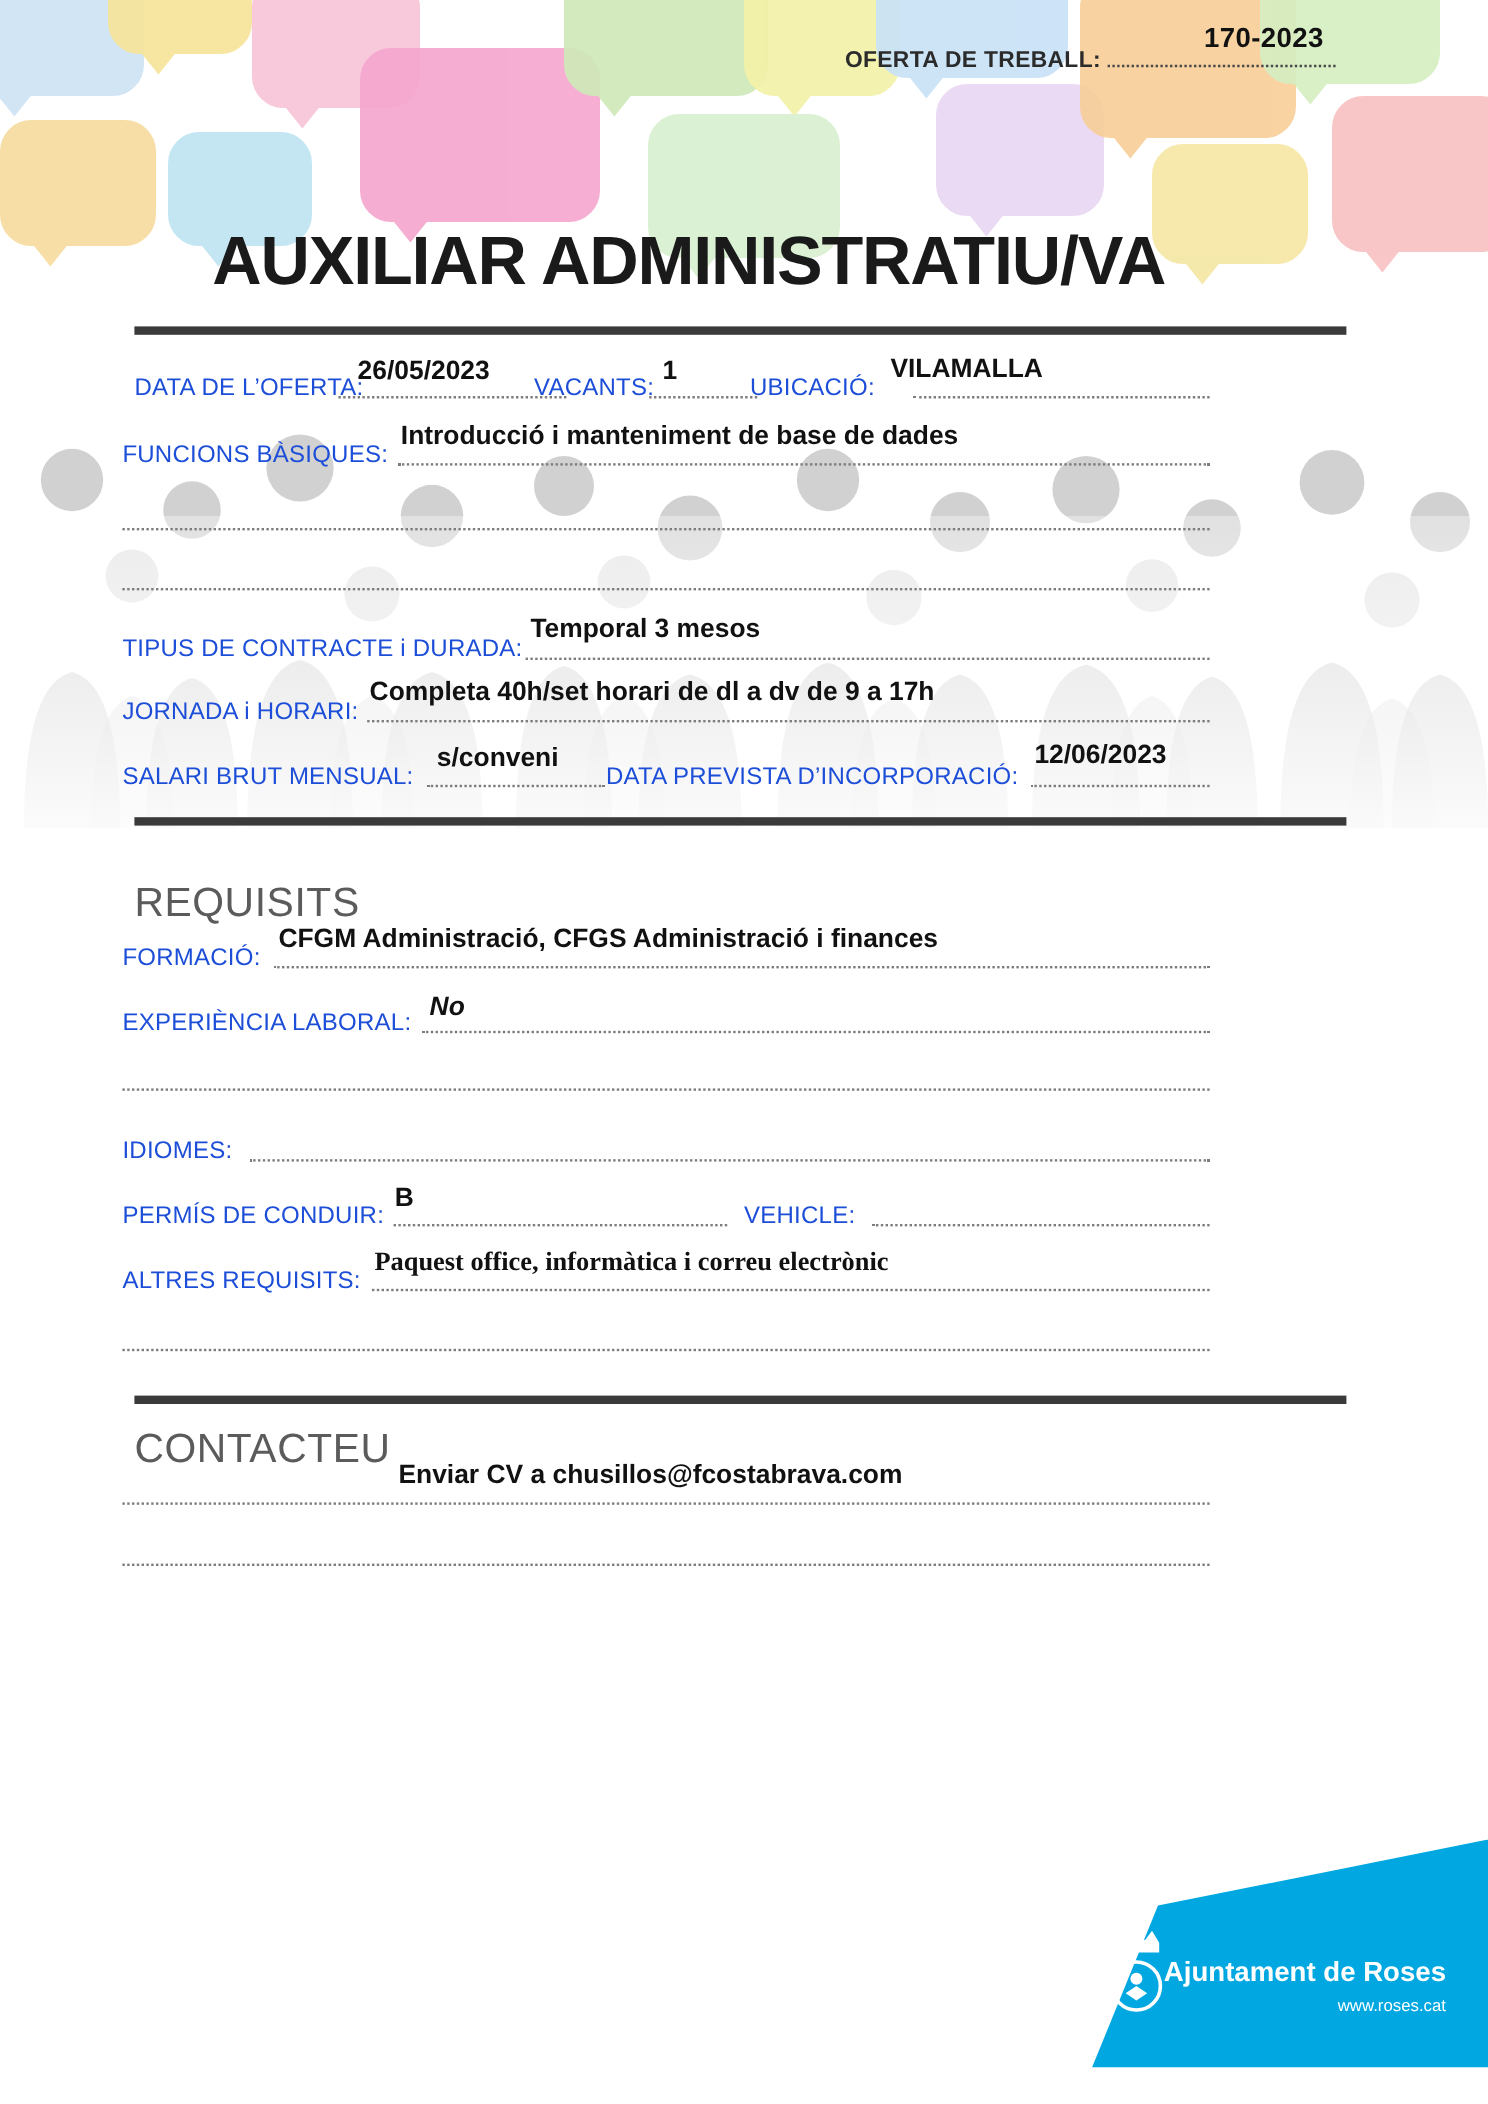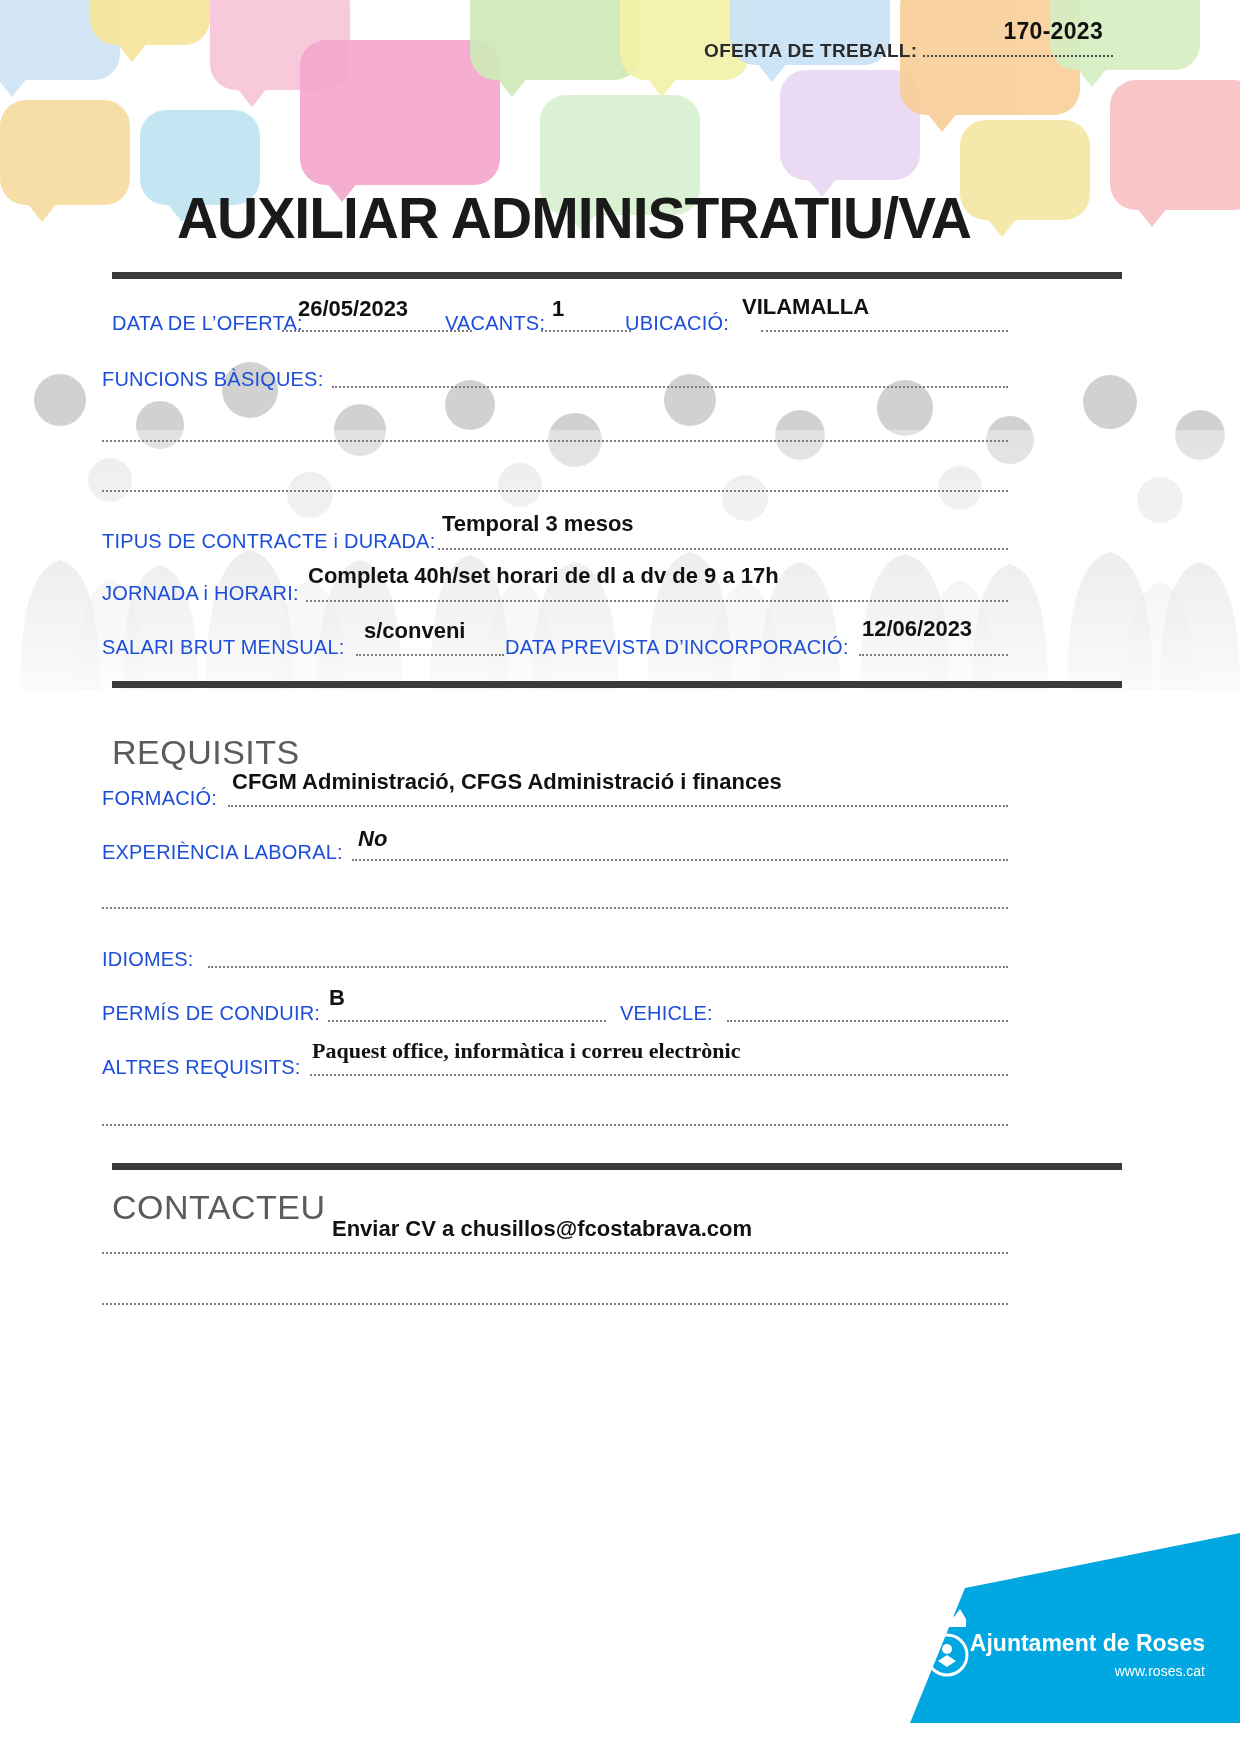--- a/index.html
+++ b/index.html
@@ -285,20 +285,21 @@
     <div class="lbl" style="left:445px; top:312px;">VACANTS:</div>
     <div class="line" style="left:541px; top:330px; width:90px;"></div>
     <div class="val" style="left:552px; top:296px;">1</div>
 
     <div class="lbl" style="left:625px; top:312px;">UBICACIÓ:</div>
     <div class="line" style="left:761px; top:330px; width:247px;"></div>
     <div class="val" style="left:742px; top:294px;">VILAMALLA</div>
 
     <div class="lbl" style="left:102px; top:368px;">FUNCIONS BÀSIQUES:</div>
     <div class="line" style="left:332px; top:386px; width:676px;"></div>
+    <div class="val" style="left:334px; top:350px;">Introducció i manteniment de base de dades</div>
     <div class="line" style="left:102px; top:440px; width:906px;"></div>
     <div class="line" style="left:102px; top:490px; width:906px;"></div>
 
     <div class="lbl" style="left:102px; top:530px;">TIPUS  DE CONTRACTE i DURADA:</div>
     <div class="line" style="left:438px; top:548px; width:570px;"></div>
     <div class="val" style="left:442px; top:511px;">Temporal   3 mesos</div>
 
     <div class="lbl" style="left:102px; top:582px;">JORNADA i HORARI:</div>
     <div class="line" style="left:306px; top:600px; width:702px;"></div>
     <div class="val" style="left:308px; top:563px;">Completa  40h/set horari de dl a dv de 9 a 17h</div>

